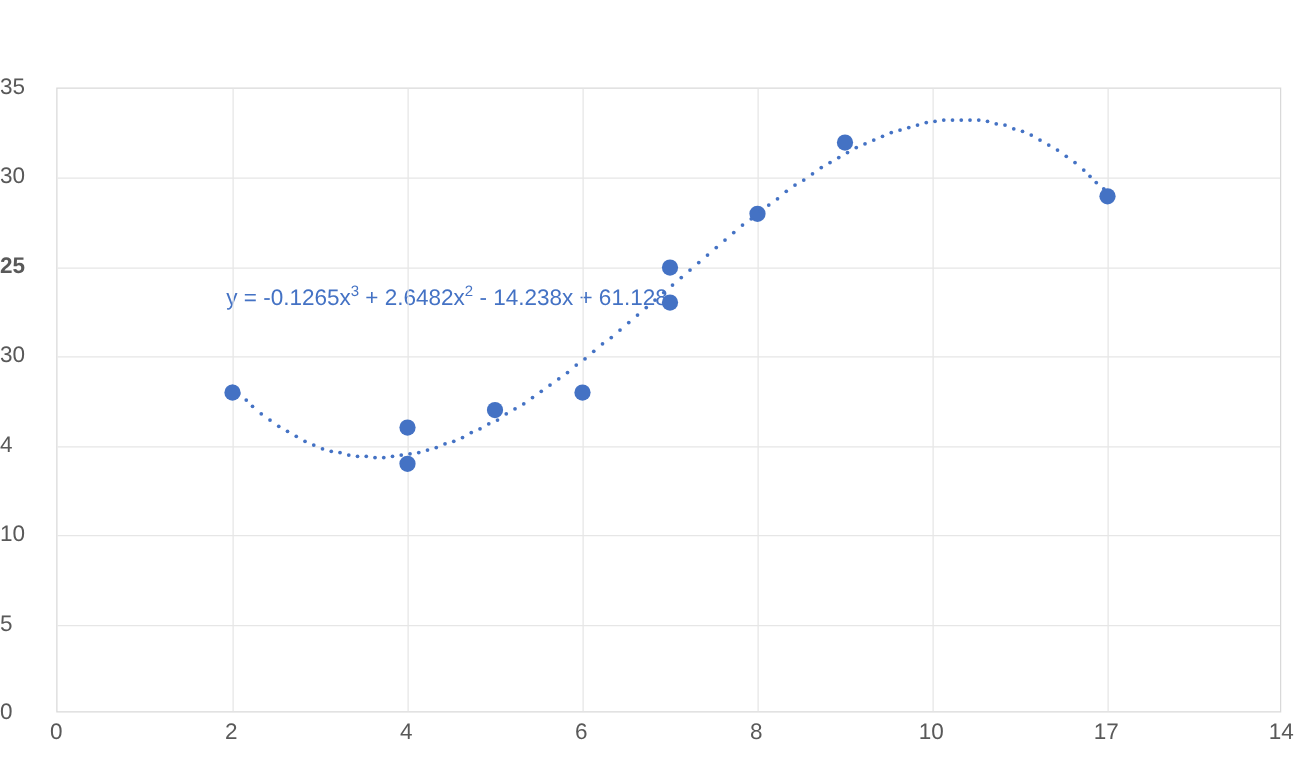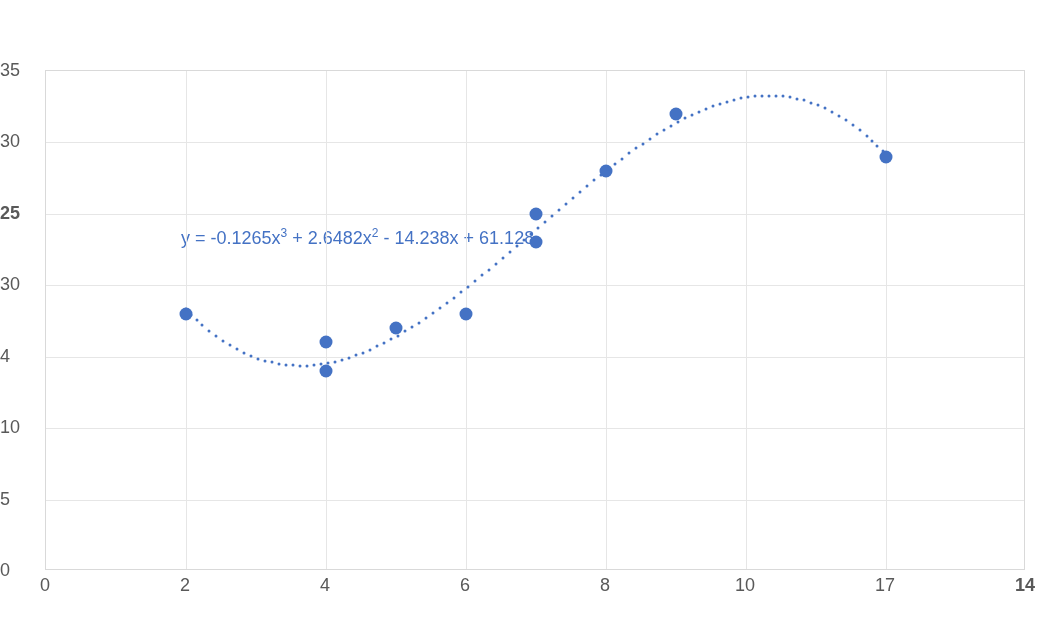--- a/index.html
+++ b/index.html
@@ -221,21 +221,21 @@
       <div class="trend-dot" style="left: 831.25px; top: 75.1083px;"></div>
       <div class="trend-dot" style="left: 836.5px; top: 80.4641px;"></div>
     </div>
 <div class="tick-x" style="left: 45px;">0</div>
     <div class="tick-x" style="left: 185px;">2</div>
     <div class="tick-x" style="left: 325px;">4</div>
     <div class="tick-x" style="left: 465px;">6</div>
     <div class="tick-x" style="left: 605px;">8</div>
     <div class="tick-x" style="left: 745px;">10</div>
     <div class="tick-x" style="left: 885px;">17</div>
-    <div class="tick-x" style="left: 1025px; font-weight: bold;">14</div>
+    <div class="tick-x" style="left: 1025px;">14</div>
     <div class="tick-y" style="top: 570px;">0</div>
     <div class="tick-y" style="top: 498.571px;">5</div>
     <div class="tick-y" style="top: 427.143px;">10</div>
     <div class="tick-y" style="top: 355.714px;">4</div>
     <div class="tick-y" style="top: 284.286px;">30</div>
     <div class="tick-y" style="top: 212.857px; font-weight: bold;">25</div>
     <div class="tick-y" style="top: 141.429px;">30</div>
     <div class="tick-y" style="top: 70px;">35</div>
   </div>
 

